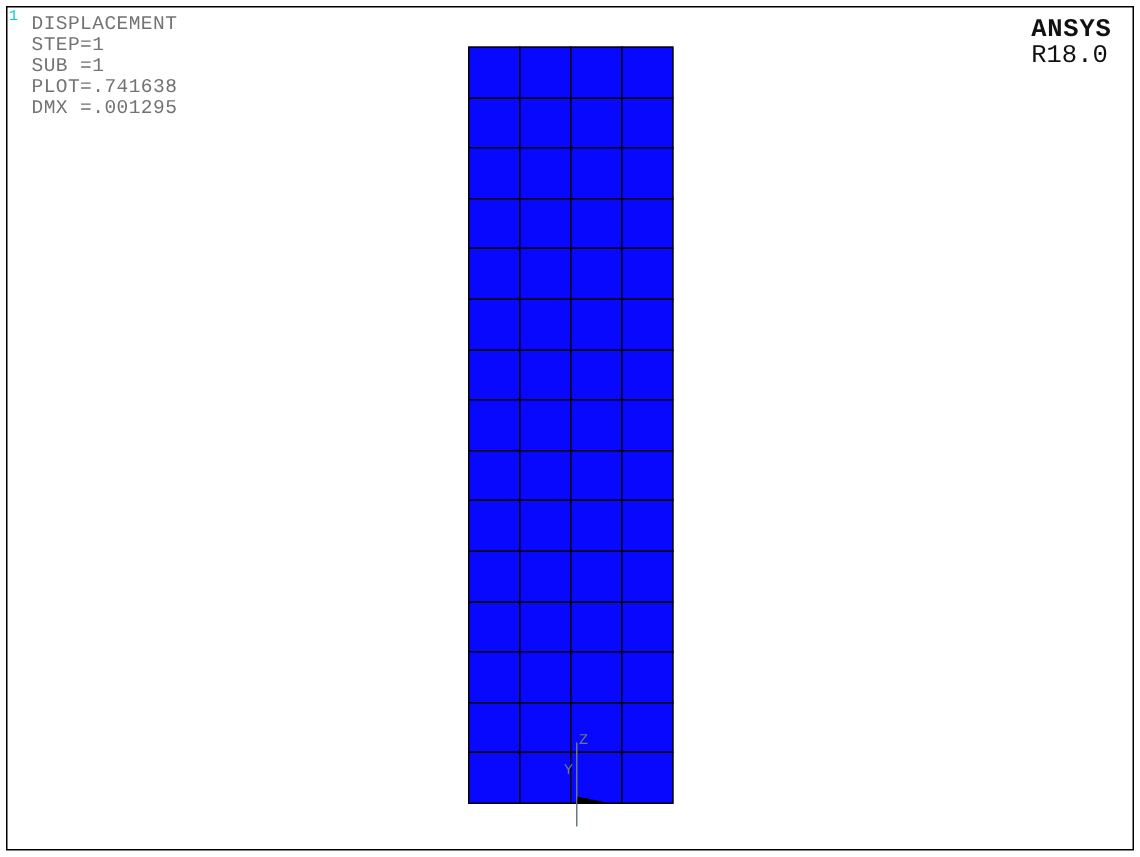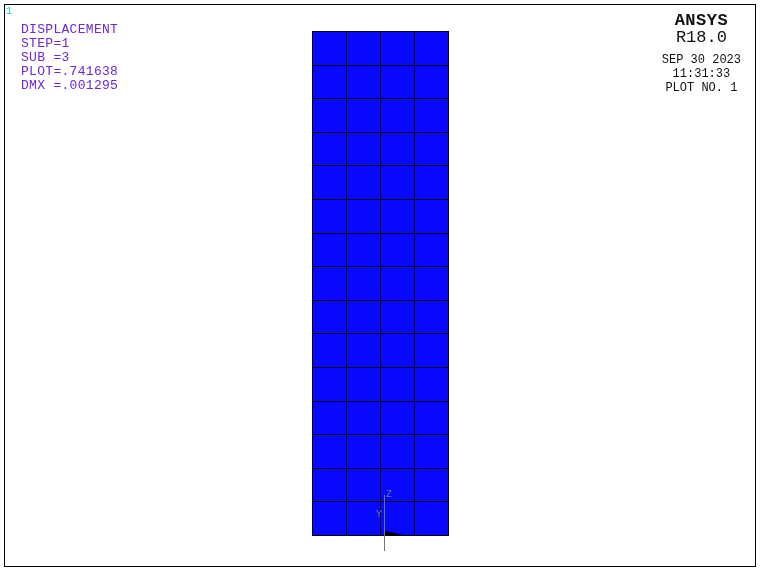--- a/index.html
+++ b/index.html
@@ -1,20 +1,20 @@
 <!DOCTYPE html>
 <html><head>
 <meta charset="utf-8">
 <style>
   html,body{margin:0;padding:0;width:760px;height:571px;background:#fff;font-family:"Courier New",monospace;overflow:hidden}
   .frame{position:relative;margin:4px;width:752px;height:563px;border:1px solid #000;box-sizing:border-box}
   .plot-label{position:absolute;top:1px;left:1px;font-size:10px;color:#00cccc}
-  .info{position:absolute;top:18px;left:16px;font-size:13px;color:#6d28d9;line-height:14px;letter-spacing:.3px}
+  .info{position:absolute;top:4px;left:16px;font-size:13px;color:#737373;line-height:14px;letter-spacing:.3px}
   .info div{white-space:pre}
-  .brand{position:absolute;top:6px;right:14px;text-align:center;color:#111}
+  .brand{position:absolute;top:6px;right:14px;text-align:left;color:#111}
   .brand .logo{font-weight:700;font-size:17px;letter-spacing:.5px}
   .brand .ver{font-size:17px;margin-top:-2px}
   .brand .meta{font-size:12px;line-height:14px;margin-top:6px}
   .viewport{position:absolute;top:26px;left:307px;width:136px;height:504px}
   .mesh{position:absolute;inset:0}
   .cell{position:absolute;background:#0808ff;border:1px solid #000;box-sizing:border-box}
   .triad{position:absolute;left:373px;top:498px;font-size:10px;color:#6a7a7a;pointer-events:none}
   .triad .z{position:absolute;left:8px;top:-14px}
   .triad .y{position:absolute;left:-2px;top:6px}
   .triad .vline{position:absolute;left:6px;top:-8px;width:1px;height:56px;background:#6a7a7a}
@@ -23,33 +23,28 @@
 </head>
 <body>
 
 <div class="frame">
 
   <div class="plot-label">1</div>
 
   <div class="info">
     <div>DISPLACEMENT</div>
     <div>STEP=1</div>
-    <div>SUB =3</div>
+    <div>SUB =1</div>
     <div>PLOT=.741638</div>
     <div>DMX =.001295</div>
   </div>
 
   <div class="brand">
     <div class="logo">ANSYS</div>
     <div class="ver">R18.0</div>
-    <div class="meta">
-      <div>SEP 30 2023</div>
-      <div>11:31:33</div>
-      <div>PLOT NO.   1</div>
-    </div>
   </div>
 
   <div class="viewport">
     <div class="mesh" id="mesh">
         <div class="cell" style="left: 0px; top: 0px; width: 35px; height: 34.6px; background: rgb(8, 8, 255);"></div>
         <div class="cell" style="left: 34px; top: 0px; width: 35px; height: 34.6px; background: rgb(8, 8, 255);"></div>
         <div class="cell" style="left: 68px; top: 0px; width: 35px; height: 34.6px; background: rgb(8, 8, 255);"></div>
         <div class="cell" style="left: 102px; top: 0px; width: 35px; height: 34.6px; background: rgb(8, 8, 255);"></div>
         <div class="cell" style="left: 0px; top: 33.6px; width: 35px; height: 34.6px; background: rgb(8, 8, 255);"></div>
         <div class="cell" style="left: 34px; top: 33.6px; width: 35px; height: 34.6px; background: rgb(8, 8, 255);"></div>

